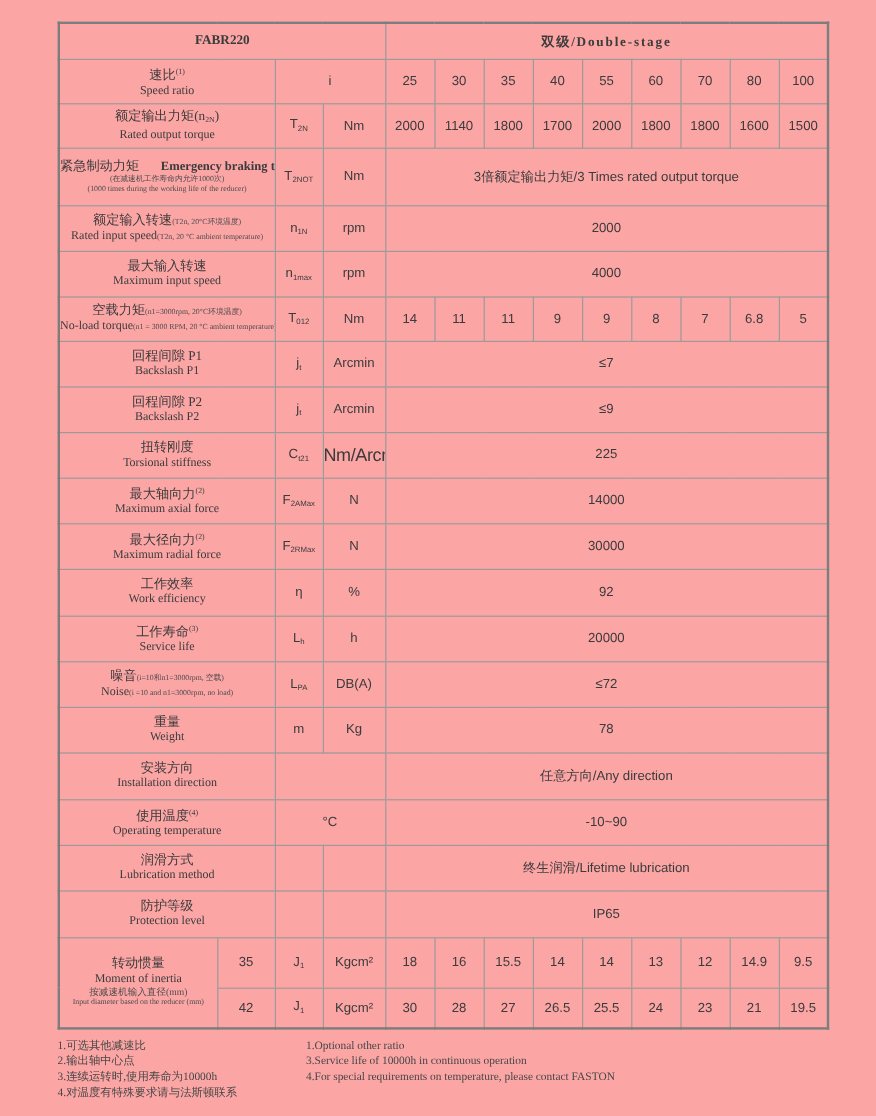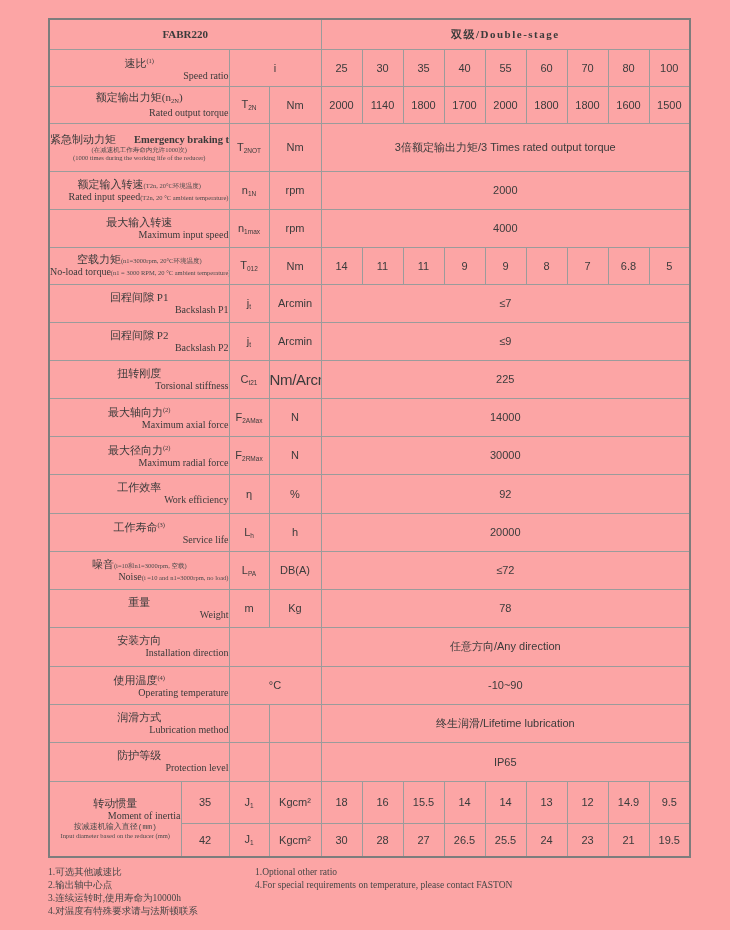--- a/index.html
+++ b/index.html
@@ -4,23 +4,23 @@
 <style>
   html,body{margin:0;padding:0;background:#ffffff;}
   .page{position:relative;width:730px;height:930px;background:#fca5a5;overflow:hidden;
         font-family:"Liberation Sans",sans-serif;color:#3b3b3b;}
   table.spec{position:absolute;left:48px;top:18px;width:642px;border-collapse:collapse;
         table-layout:fixed;border:2px solid #7d7d7d;}
   table.spec td{border:1px solid #9b9b9b;text-align:center;vertical-align:middle;
         font-size:11px;color:#3b3b3b;padding:0;overflow:hidden;}
   td.label{text-align:left;padding:2px 3px 2px 8px;font-family:"Liberation Serif",serif;}
   .cn{font-size:11px;line-height:13px;white-space:nowrap;}
-  .en{font-size:10px;line-height:12px;white-space:nowrap;text-align:right;}
+  .en{font-size:10px;line-height:12px;white-space:nowrap;}
   .note{font-size:6.5px;line-height:8px;color:#4c4c4c;white-space:nowrap;}
-  .note-mid{font-size:8px;line-height:10px;color:#4c4c4c;white-space:nowrap;font-family:Liberation Mono, monospace;}
+  .note-mid{font-size:8px;line-height:10px;color:#4c4c4c;white-space:nowrap;}
   .eb-en{font-size:10.5px;margin-left:18px;font-weight:bold;}
   sup.sp{font-size:6.5px;vertical-align:4px;}
   sub.ss{font-size:6.5px;vertical-align:-2px;}
   td.sym,td.unit{font-size:10.5px;}
   td.unit.tight{font-size:15px;letter-spacing:-0.3px;}
   td.val{font-size:11px;}
   td.hmodel{font-family:"Liberation Serif",serif;font-weight:bold;font-size:13px;}
   td.hstage{font-family:"Liberation Serif",serif;font-weight:bold;font-size:15px;letter-spacing:1.5px;}
   .footnotes{position:absolute;left:48px;top:866px;width:642px;display:flex;
         font-family:"Liberation Serif",serif;color:#474747;}
@@ -309,17 +309,18 @@
 
 <div class="footnotes">
   <div class="fn-col fn-cn">
     <div>1.可选其他减速比</div>
     <div>2.输出轴中心点</div>
     <div>3.连续运转时,使用寿命为10000h</div>
     <div>4.对温度有特殊要求请与法斯顿联系</div>
   </div>
   <div class="fn-col fn-en">
     <div>1.Optional other ratio</div>
+    <div>3.Service life of 10000h in continuous operation</div>
     <div>4.For special requirements on temperature, please contact FASTON</div>
   </div>
 </div>
 
 </div>
 
 </body></html>

